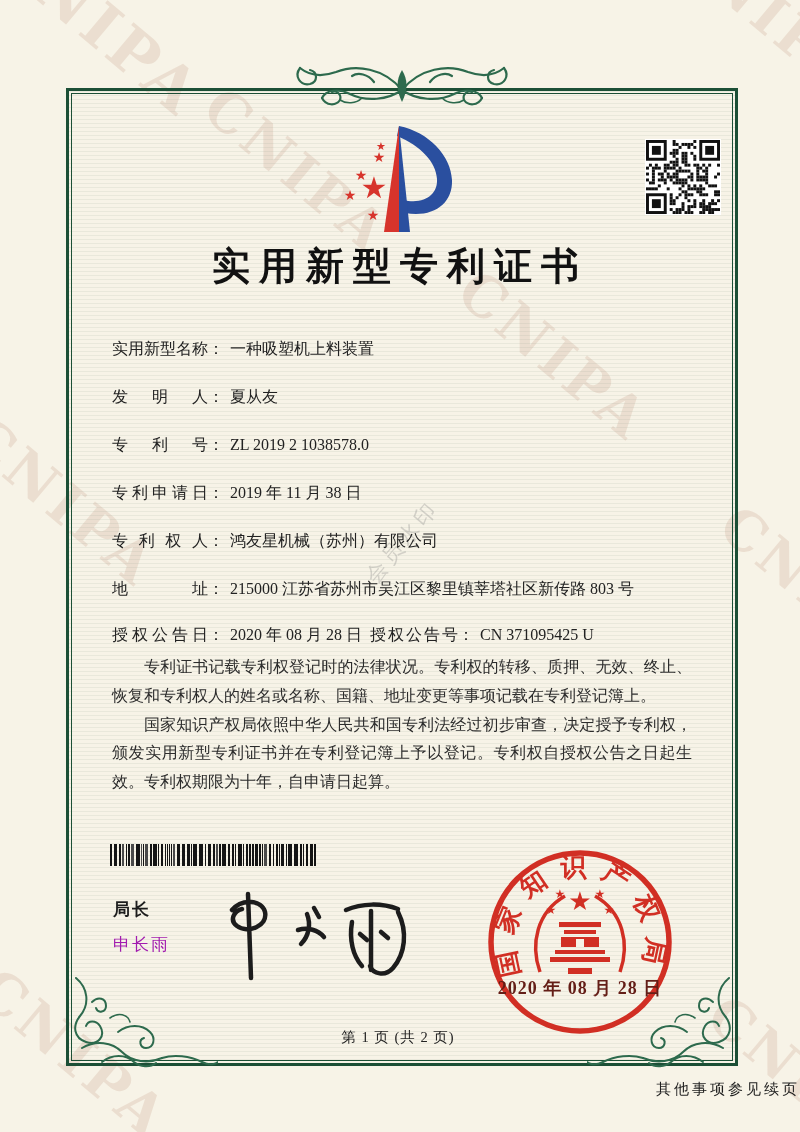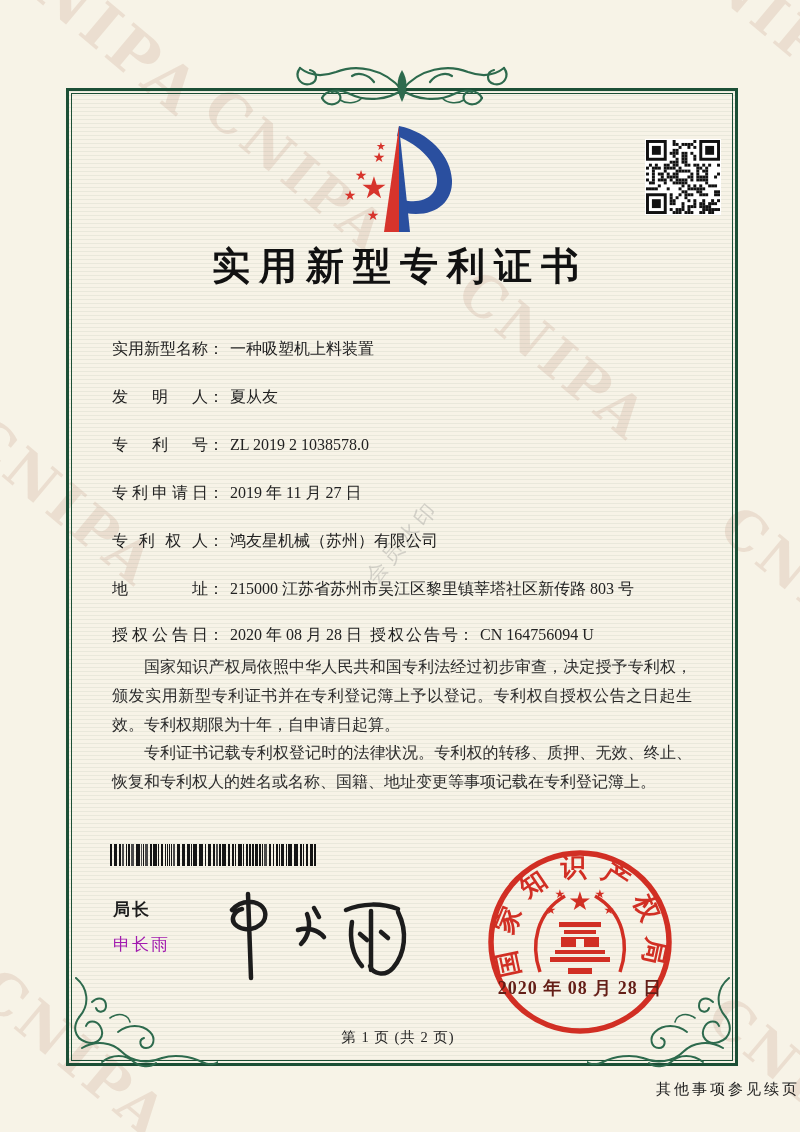--- a/index.html
+++ b/index.html
@@ -371,21 +371,21 @@
           <span>号</span>
         </span><span class="fcolon">：</span><span class="fvalue">ZL 2019 2 1038578.0</span>
     </div>
     <div class="field-row" style="top:483px;">
       <span class="flabel">
           <span>专</span>
           <span>利</span>
           <span>申</span>
           <span>请</span>
           <span>日</span>
-        </span><span class="fcolon">：</span><span class="fvalue">2019 年 11 月 27 日</span>
+        </span><span class="fcolon">：</span><span class="fvalue">2019 年 11 月 38 日</span>
     </div>
     <div class="field-row" style="top:531px;">
       <span class="flabel">
           <span>专</span>
           <span>利</span>
           <span>权</span>
           <span>人</span>
         </span><span class="fcolon">：</span><span class="fvalue">鸿友星机械（苏州）有限公司</span>
     </div>
     <div class="field-row" style="top:579px;">
@@ -404,28 +404,28 @@
             <span>日</span>
           </span><span class="fcolon">：</span><span class="fvalue">2020 年 08 月 28 日</span>
       </span>
       <span class="fgroup2">
         <span class="flabel">
             <span>授</span>
             <span>权</span>
             <span>公</span>
             <span>告</span>
             <span>号</span>
-          </span><span class="fcolon">：</span><span class="fvalue">CN 164756094 U</span>
+          </span><span class="fcolon">：</span><span class="fvalue">CN 371095425 U</span>
       </span>
     </div>
   </div>
 
   <div class="body-text">
+    <p>专利证书记载专利权登记时的法律状况。专利权的转移、质押、无效、终止、恢复和专利权人的姓名或名称、国籍、地址变更等事项记载在专利登记簿上。</p>
     <p>国家知识产权局依照中华人民共和国专利法经过初步审查，决定授予专利权，颁发实用新型专利证书并在专利登记簿上予以登记。专利权自授权公告之日起生效。专利权期限为十年，自申请日起算。</p>
-    <p>专利证书记载专利权登记时的法律状况。专利权的转移、质押、无效、终止、恢复和专利权人的姓名或名称、国籍、地址变更等事项记载在专利登记簿上。</p>
   </div>
 
   <svg class="barcode" id="barcode-svg" width="212" height="22" viewBox="0 0 212 22">
       <rect x="0" y="0" width="2" height="22" fill="#141414"></rect>
       <rect x="4" y="0" width="3" height="22" fill="#141414"></rect>
       <rect x="9" y="0" width="2" height="22" fill="#141414"></rect>
       <rect x="12" y="0" width="2" height="22" fill="#4a4a4a"></rect>
       <rect x="16" y="0" width="1" height="22" fill="#141414"></rect>
       <rect x="18" y="0" width="2" height="22" fill="#141414"></rect>
       <rect x="21" y="0" width="3" height="22" fill="#4a4a4a"></rect>

